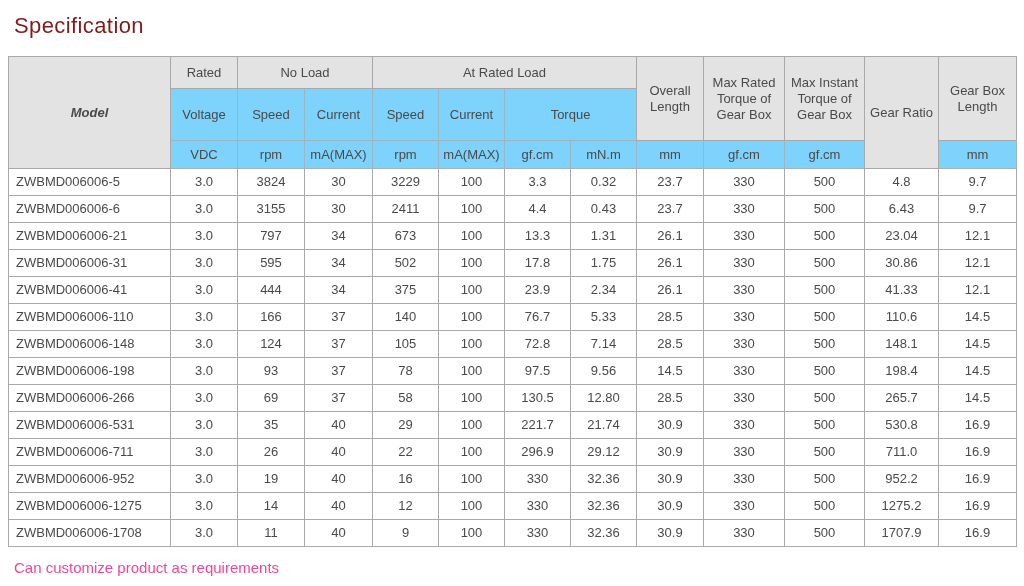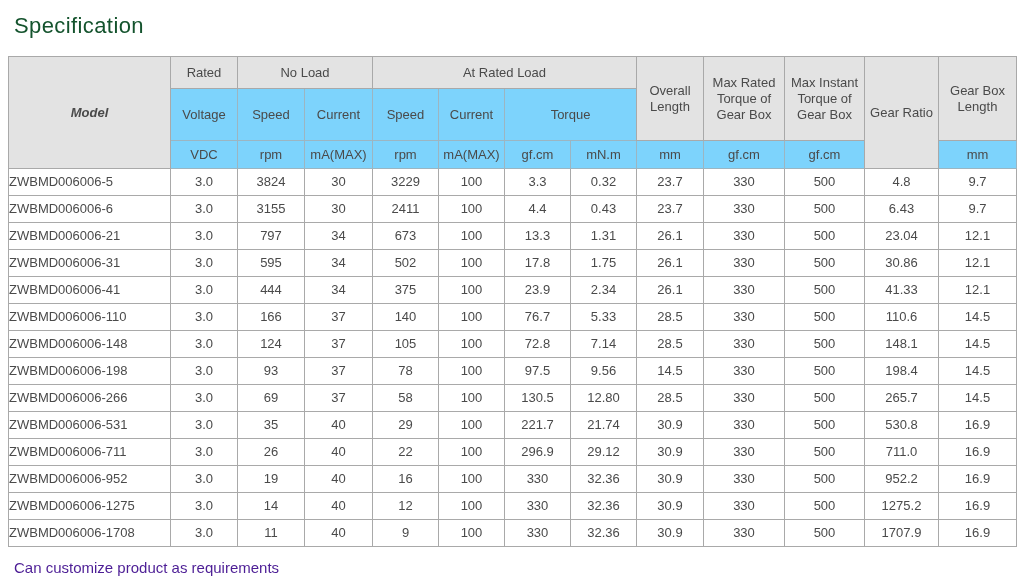--- a/index.html
+++ b/index.html
@@ -7,21 +7,21 @@
     padding: 0;
     background: #ffffff;
     width: 1024px;
     height: 586px;
     font-family: "Liberation Sans", sans-serif;
     overflow: hidden;
   }
   .title {
     font-size: 22px;
     font-weight: 400;
-    color: #14532d;
+    color: #7f1d1d;
     letter-spacing: 0.4px;
     margin: 13px 0 0 14px;
     line-height: 26px;
   }
   table.spec {
     margin: 17px 0 0 8px;
     width: 1008px;
     border-collapse: collapse;
     table-layout: fixed;
   }
@@ -36,24 +36,24 @@
     line-height: 16px;
     overflow: hidden;
   }
   .spec th.gray { background: #e3e3e3; }
   .spec th.blue { background: #7dd3fc; border-color: #9cb5c1; }
   .spec tr.r1 th { height: 31px; }
   .spec tr.r2 th { height: 51px; }
   .spec tr.r3 th { height: 27px; }
   .spec tbody td { height: 26px; background: #ffffff; }
   .spec th.model-head { font-weight: 700; font-style: italic; }
-  .spec td.model-col { text-align: left; }
+  .spec td.model-col { text-align: left; padding-left: 7px; }
   .footnote {
     font-size: 15px;
-    color: #4c1d95;
+    color: #ec4899;
     margin: 12px 0 0 14px;
   }
 </style>
 </head>
 <body>
 
 <div class="title">Specification</div>
 
 <table class="spec">
   <colgroup>

